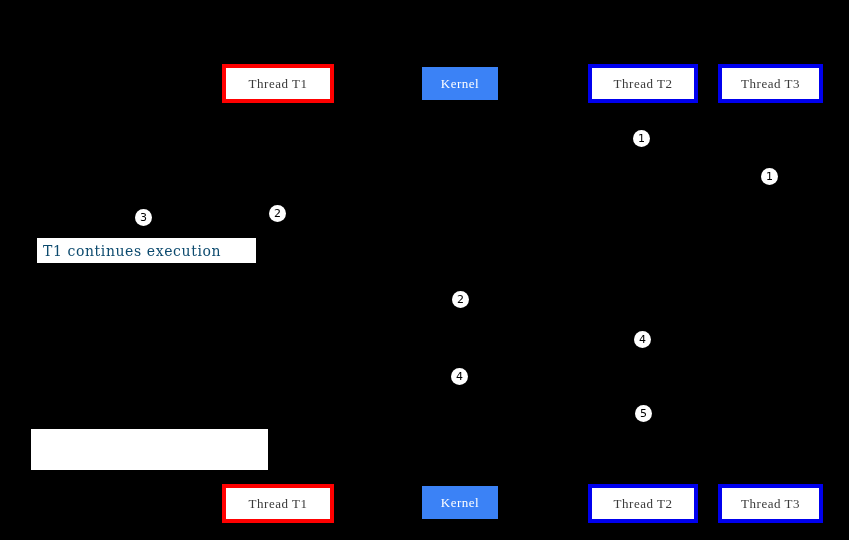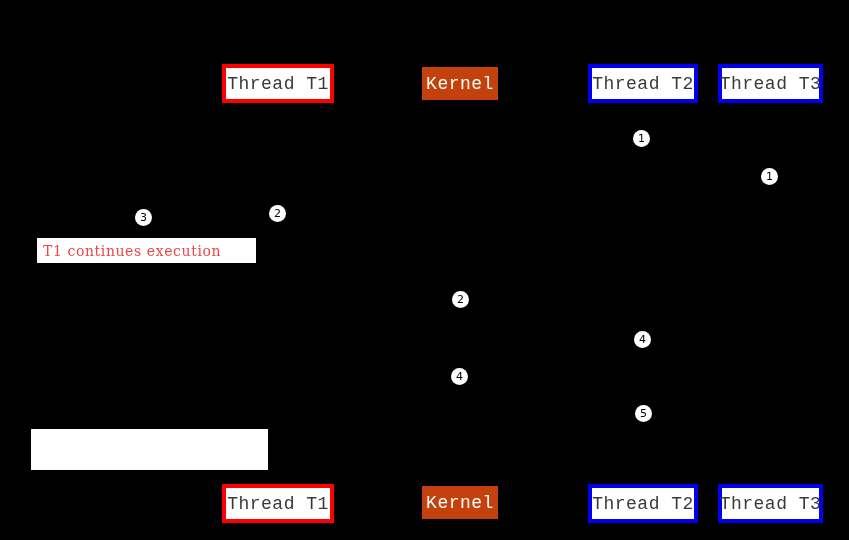--- a/index.html
+++ b/index.html
@@ -18,52 +18,52 @@
     overflow: hidden;
   }
 
   
   .participant {
     position: absolute;
     box-sizing: border-box;
     display: flex;
     align-items: center;
     justify-content: center;
-    font-family: Liberation Mono, monospace;
-    font-size: 18px;
+    font-family: Liberation Serif, serif;
+    font-size: 13px;
     letter-spacing: 0.5px;
     white-space: nowrap;
   }
   .participant.framed {
     background: #ffffff;
     color: #3a3a3a;
     border-style: solid;
     border-width: 4px;
   }
   .participant.red   { border-color: #ff0000; }
   .participant.blue  { border-color: #0000ee; text-align: center; }
   .participant.solid {
-    background: #c2410c;
+    background: #3b82f6;
     color: #ffffff;
     border: 0;
   }
 
   
   .lifeline {
     position: absolute;
     width: 1px;
     background: #000000;
   }
 
   
   .note {
     position: absolute;
     box-sizing: border-box;
     background: #ffffff;
-    color: #ef4444;
+    color: #0c4a6e;
     border: 1px solid #000000;
     display: flex;
     align-items: center;
     font-family: "DejaVu Serif", serif;
     font-size: 14px;
     letter-spacing: 0.6px;
     white-space: nowrap;
     padding: 0 6px;
   }
   .note.blank {

